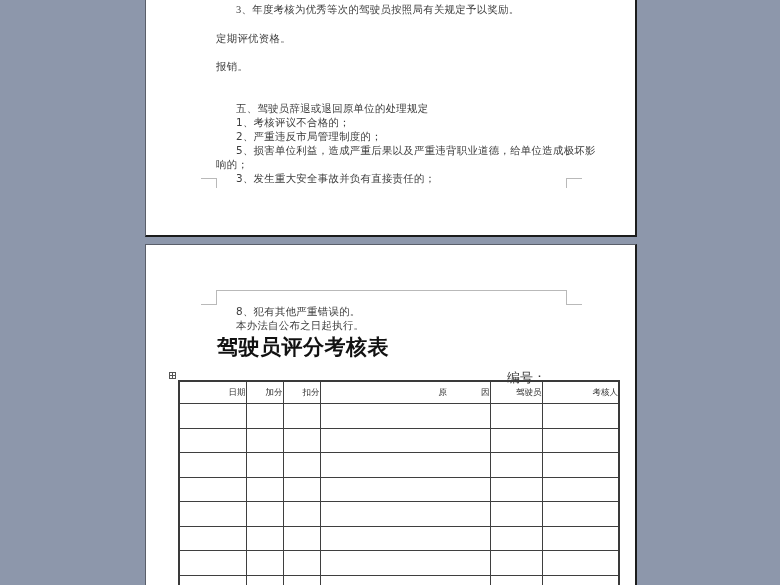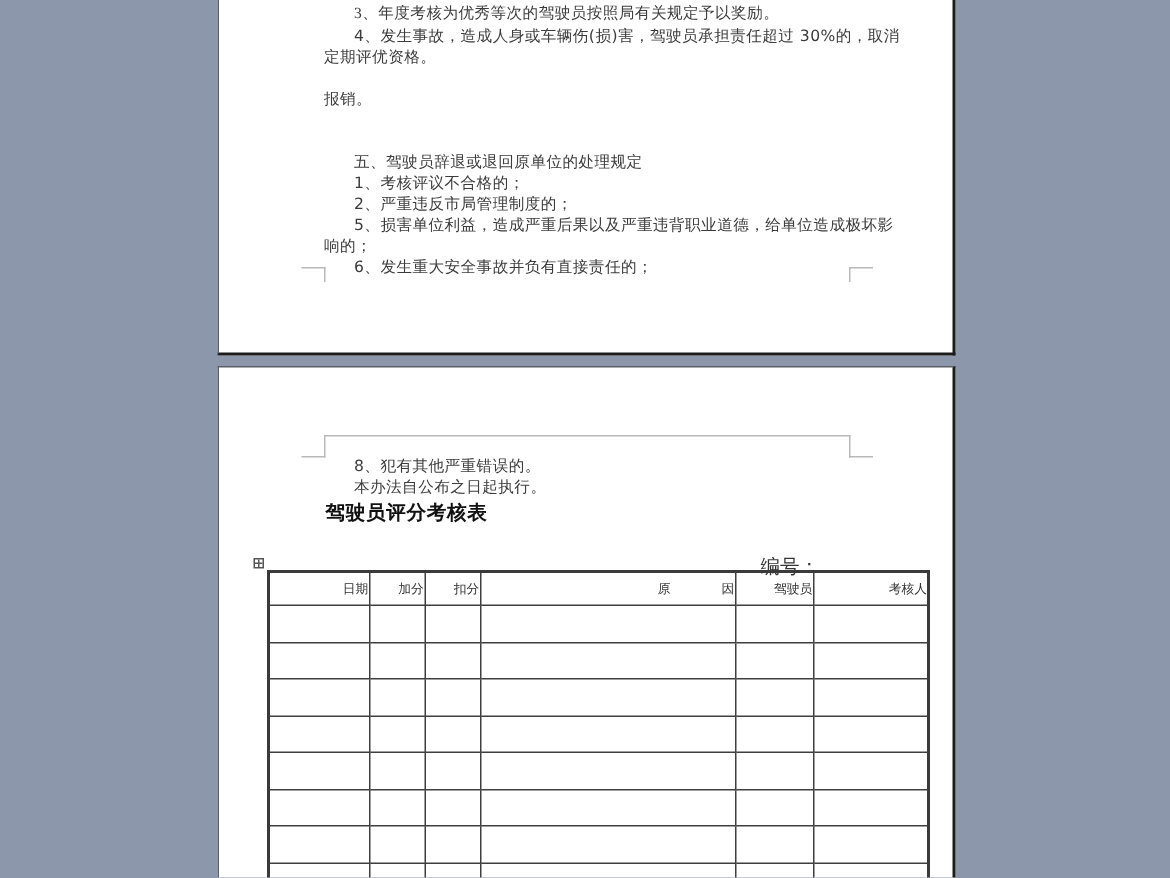--- a/index.html
+++ b/index.html
@@ -49,21 +49,21 @@
   .mark {
     position: absolute;
     border-color: #b9b9b9;
     border-style: solid;
     border-width: 0;
   }
   .title {
     position: absolute;
     left: 71px;
     top: 88px;
-    font-size: 13px;
+    font-size: 21px;
     font-weight: bold;
     color: #111;
     letter-spacing: 0.5px;
   }
   .bianhao {
     position: absolute;
     left: 361px;
     top: 124px;
     font-size: 13px;
     color: #333;
@@ -106,29 +106,28 @@
   col.c3 { width: 37px; }
   col.c4 { width: 170px; }
   col.c5 { width: 52px; }
   col.c6 { width: 77px; }
 </style>
 </head>
 <body>
 
 <div class="page page1">
   <div class="line indent" style="top:6px;font-family:Liberation Serif, serif;">3、年度考核为优秀等次的驾驶员按照局有关规定予以奖励。</div>
-  <div class="line indent" style="top:20px;">4、发生事故，造成人身或车辆伤(损)害，驾驶员承担责任超过 30%的，取消</div>
   <div class="line flush" style="top:34px;">定期评优资格。</div>
   <div class="line flush" style="top:62px;">报销。</div>
   <div class="line indent" style="top:104px;">五、驾驶员辞退或退回原单位的处理规定</div>
   <div class="line indent" style="top:118px;">1、考核评议不合格的；</div>
   <div class="line indent" style="top:132px;">2、严重违反市局管理制度的；</div>
   <div class="line indent" style="top:146px;">5、损害单位利益，造成严重后果以及严重违背职业道德，给单位造成极坏影</div>
   <div class="line flush" style="top:160px;">响的；</div>
-  <div class="line indent" style="top:174px;">6、发生重大安全事故并负有直接责任的；</div>
+  <div class="line indent" style="top:174px;">3、发生重大安全事故并负有直接责任的；</div>
 
   <div class="mark" style="left:55px; top:180px; width:15px; height:9px; border-top-width:1px; border-right-width:1px;"></div>
   <div class="mark" style="left:420px; top:180px; width:15px; height:9px; border-top-width:1px; border-left-width:1px;"></div>
 </div>
 
 <div class="page page2">
 
   <div class="mark" style="left:55px; top:45px; width:15px; height:14px; border-bottom-width:1px; border-right-width:1px;"></div>
   <div class="mark" style="left:70px; top:45px; width:351px; height:0; border-top-width:1px;"></div>
   <div class="mark" style="left:420px; top:45px; width:15px; height:14px; border-bottom-width:1px; border-left-width:1px;"></div>

